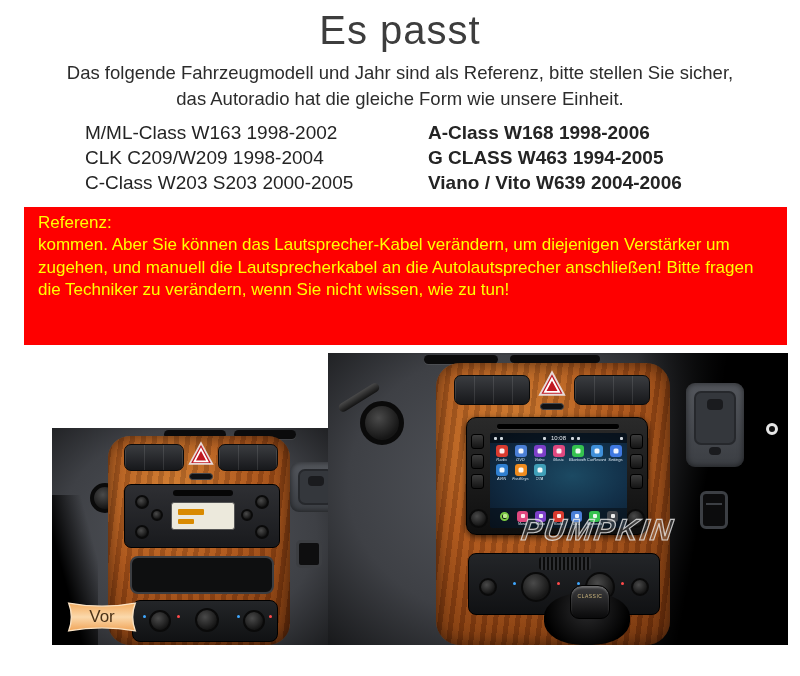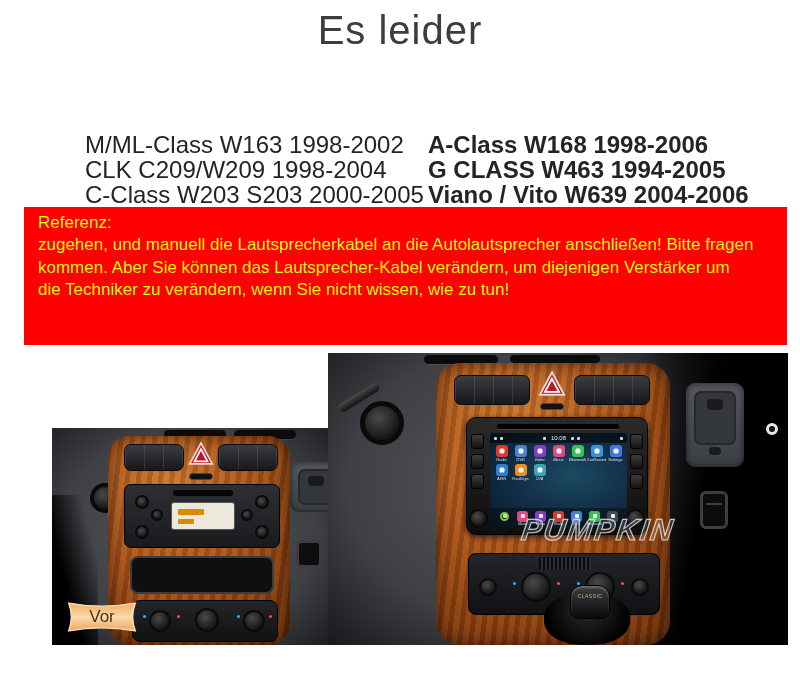--- a/index.html
+++ b/index.html
@@ -8,21 +8,21 @@
   .page { position:relative; width:800px; height:676px; background:#fff; overflow:hidden; margin:0 auto; }
 
   
   .title { position:absolute; top:8px; left:0; width:800px; text-align:center;
            font-size:40px; font-weight:100; letter-spacing:1px; color:#3d3d3d; }
   .subtitle { position:absolute; top:60px; left:0; width:800px; text-align:center;
               font-size:18.5px; line-height:26px; color:#2c2c2c; }
 
   
   .models { position:absolute; top:120px; left:0; width:800px; height:80px; }
-  .model-col { position:absolute; top:12px; list-style:none; font-size:24px; line-height:25px; color:#242424; }
+  .model-col { position:absolute; top:0; list-style:none; font-size:19px; line-height:25px; color:#242424; }
   .model-col.left { left:85px; }
   .model-col.right { left:428px;font-weight:bold; }
 
   
   .notice { position:absolute; left:24px; top:207px; width:763px; height:138px;
             padding:5px 14px 0; font-size:17px; line-height:22.3px; overflow:hidden; }
 
   
   .photo { position:absolute; overflow:hidden; background:#070707; }
   .photo-before { left:20px; top:428px; width:302px; height:217px;margin-left:32px; }
@@ -93,40 +93,44 @@
 
   .shift-knob { left:242px; top:232px; width:40px; height:34px; border-radius:12px 12px 9px 9px;
                 background:linear-gradient(#3d3d3f,#0a0a0b); border:1px solid #000; box-shadow:inset 0 2px 2px rgba(255,255,255,.25); }
   .shift-label { position:absolute; left:0; right:0; top:7px; text-align:center; font-size:5px; letter-spacing:.5px; color:#cdb77e; }
 </style>
 </head>
 <body>
 
 <div class="page">
 
-  <h1 class="title">Es leider</h1>
-
+  <h1 class="title">Es passt</h1>
+
+  <p class="subtitle">
+    <span>Das folgende Fahrzeugmodell und Jahr sind als Referenz, bitte stellen Sie sicher,</span><br>
+    <span>das Autoradio hat die gleiche Form wie unsere Einheit.</span>
+  </p>
 
   <div class="models">
     <ul class="model-col left">
       <li>M/ML-Class W163 1998-2002</li>
       <li>CLK C209/W209 1998-2004</li>
       <li>C-Class W203 S203 2000-2005</li>
     </ul>
     <ul class="model-col right">
       <li>A-Class W168  1998-2006</li>
       <li>G CLASS W463 1994-2005</li>
       <li>Viano / Vito W639 2004-2006</li>
     </ul>
   </div>
 
   <div class="notice" style="background: rgb(254, 0, 0); color: rgb(255, 255, 0);">
     <div>Referenz:</div>
+    <div>kommen. Aber Sie können das Lautsprecher-Kabel verändern, um diejenigen Verstärker um</div>
     <div>zugehen, und manuell die Lautsprecherkabel an die Autolautsprecher anschließen! Bitte fragen</div>
-    <div>kommen. Aber Sie können das Lautsprecher-Kabel verändern, um diejenigen Verstärker um</div>
     <div>die Techniker zu verändern, wenn Sie nicht wissen, wie zu tun!</div>
   </div>
 
   <div class="photo photo-before">
     <div class="abs dash-base"></div>
     <div class="abs vent-slot" style="left:112px;top:2px;width:62px;height:9px;"></div>
     <div class="abs vent-slot" style="left:182px;top:2px;width:62px;height:9px;"></div>
     <div class="abs" style="left:0;bottom:0;width:46px;height:150px;background:linear-gradient(75deg,#000 35%,rgba(0,0,0,0) 80%);"></div>
     <div class="abs knob" style="left:38px;top:55px;width:30px;height:30px;border-width:4px;"></div>
     <div class="abs wood" style="left:56px;top:8px;width:182px;height:209px;border-radius:22px;"></div>

